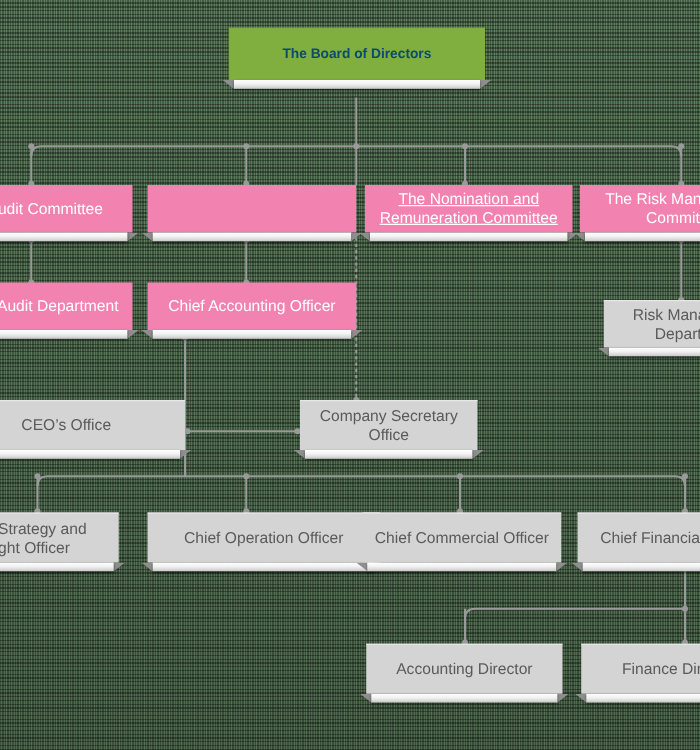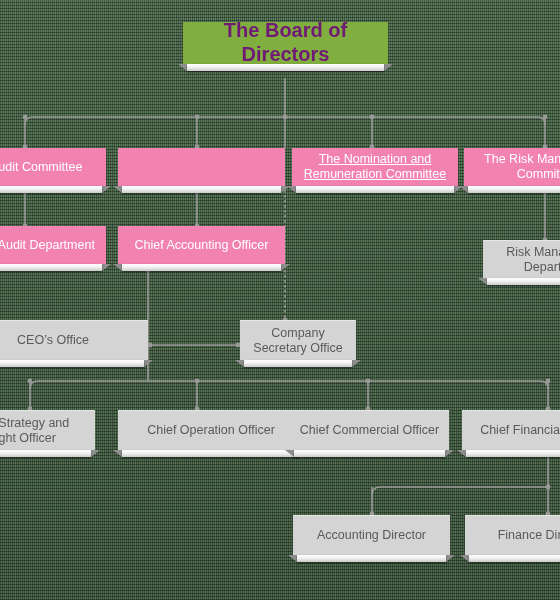--- a/index.html
+++ b/index.html
@@ -41,23 +41,23 @@
   }
   
   .node .wedge-l,.node .wedge-r{
     position:absolute;top:100%;width:9px;height:7px;background:#8e8e8e;z-index:-1;
   }
   .node .wedge-l{left:-5px;clip-path:polygon(0 0,100% 0,100% 100%);}
   .node .wedge-r{right:-5px;clip-path:polygon(0 0,100% 0,0 100%);}
 
   .green{
     background:#80ae3f;
-    color:#701a75;
+    color:#0c4a6e;
     font-weight:bold;
-    font-size:20px;
+    font-size:11px;
   }
   .pink{
     background:#f283b0;
     color:#ffffff;
     font-size:12.5px;
   }
   .gray{
     background:#d4d4d4;
     color:#5a5a5a;
     font-size:12.5px;
@@ -186,21 +186,21 @@
 
     <span class="lbl">Risk Management Department</span>
   </div>
 
   <div class="node gray" style="left:-42px;top:320px;width:190px;height:40px;">
 
     <span class="wedge-r"></span>
     <span class="lbl">CEO’s Office</span>
   </div>
 
-  <div class="node gray" style="left:240px;top:320px;width:116px;height:40px;">
+  <div class="node gray" style="left:240px;top:320px;width:142px;height:40px;">
     <span class="wedge-l"></span>
     <span class="wedge-r"></span>
     <span class="lbl">Company Secretary Office</span>
   </div>
 
   <div class="node gray" style="left:-60px;top:410px;width:155px;height:40px;">
 
     <span class="wedge-r"></span>
     <span class="lbl">Chief Strategy and Insight Officer</span>
   </div>

